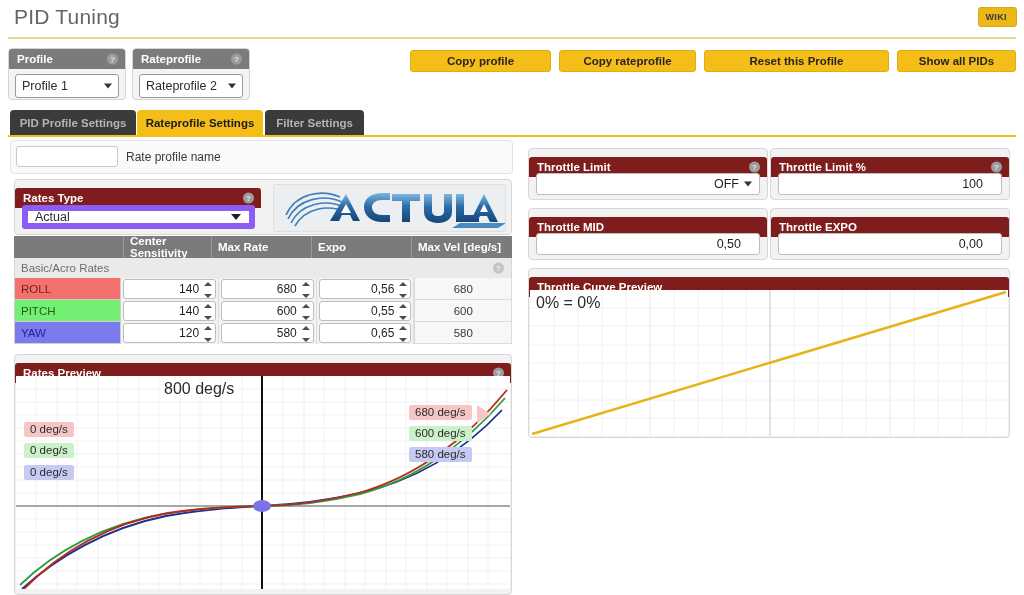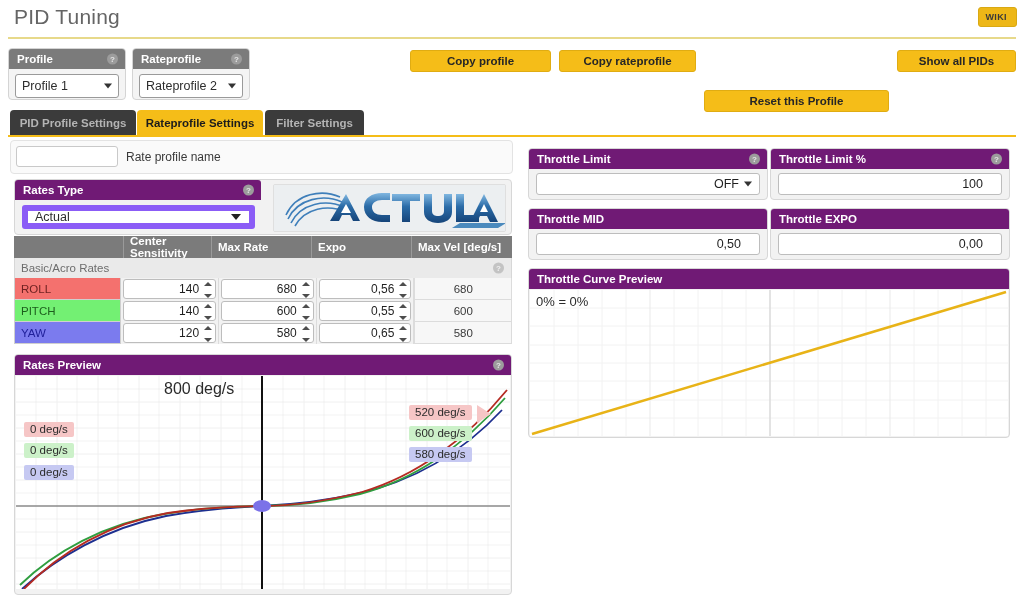--- a/index.html
+++ b/index.html
@@ -67,23 +67,24 @@
     display:flex; align-items:center; justify-content:center;
     font-size:11.5px; font-weight:bold; border-radius:4px 4px 0 0;
   }
   .tab.inactive { background:#3b3b3b; color:#b4b4b4; }
   .tab.active { background:#F5BD18; color:#1c1c1c;text-align:right; }
   .tab-rule { position:absolute; left:8px; top:135px; width:1008px; height:2px; background:#F5BD18; }
 
   
   .panel { position:absolute; background:#f2f2f2; border:1px solid #d7d7d7; border-radius:4px; }
   .panel-head {
-    background:#701a75; color:#fff; font-size:11.5px; font-weight:bold;
+    background:#7f1d1d; color:#fff; font-size:11.5px; font-weight:bold;
     height:20px; display:flex; align-items:center; padding:8px 8px; position:relative;
     border-radius:3px 3px 0 0;
+    margin-top:8px;
   }
 
   
   .rpn-input {
     position:absolute; left:16px; top:146px; width:102px; height:21px;
     background:#fff; border:1px solid #c9c9c9; border-radius:3px;
   }
   .rpn-label { position:absolute; left:126px; top:150px; font-size:12px; color:#3a3a3a; }
   .rpn-help { position:absolute; right:10px; top:151px; }
 
@@ -150,21 +151,21 @@
     display:flex; align-items:center; justify-content:flex-end; padding-right:18px;
     font-size:12.5px; color:#1f1f1f;
   }
   .tsel {
     position:absolute; left:7px; top:24px; width:224px; height:22px;
     background:#fff; border:1px solid #bdbdbd; border-radius:3px;
     display:flex; align-items:center; justify-content:flex-end; padding-right:20px;
     font-size:12.5px; color:#1f1f1f;
   }
   .tc-canvas { position:absolute; left:1px; top:21px; width:478px; height:146px; background:#fff; overflow:hidden; }
-  .tc-label { position:absolute; left:6px; top:4px; font-size:13px; color:#2b2b2b; }
+  .tc-label { position:absolute; left:6px; top:4px; font-size:16px; color:#2b2b2b; }
 </style>
 </head>
 <body>
 
 <div id="root">
 
   <div class="page-title">PID Tuning</div>
   <div class="wiki-btn">WIKI</div>
   <div class="title-rule"></div>
 
@@ -189,21 +190,21 @@
     <div class="pb-body">
       <div class="sel">
         <span>Rateprofile 2</span>
         <span class="caret"></span>
       </div>
     </div>
   </div>
 
   <div class="act-btn" style="left:410px; top:50px; width:141px;">Copy profile</div>
   <div class="act-btn" style="left:559px; top:50px; width:137px;">Copy rateprofile</div>
-  <div class="act-btn" style="left:704px; top:50px; width:185px;margin-top:40px;">Reset this Profile</div>
+  <div class="act-btn" style="left:704px; top:50px; width:185px;">Reset this Profile</div>
   <div class="act-btn" style="left:897px; top:50px; width:119px;">Show all PIDs</div>
 
   <div class="tab inactive" style="left:10px; width:126px;">PID Profile Settings</div>
   <div class="tab active" style="left:137px; width:126px;">Rateprofile Settings</div>
   <div class="tab inactive" style="left:265px; width:99px;">Filter Settings</div>
   <div class="tab-rule"></div>
 
   <div class="panel" style="left:10px; top:140px; width:503px; height:34px; background:#fafafa; border-color:#e3e3e3;">
     <span class="helpq light rpn-help">?</span>
   </div>
@@ -420,21 +421,21 @@
         <path d="M8 213 C44 176, 94 147, 152 137 C192 131, 228 130, 246 130 C268 130, 302 127, 346 116 C400 100, 450 64, 491 14" fill="none" stroke="#b52b22" stroke-width="1.8"></path>
         <ellipse cx="246" cy="130" rx="9" ry="6" fill="#7b72e8"></ellipse>
       </svg>
 
       <div class="axis-label" style="left:148px; top:4px;">800 deg/s</div>
 
       <div class="legend lg-red" style="left:8px; top:46px;">0 deg/s</div>
       <div class="legend lg-grn" style="left:8px; top:67px;">0 deg/s</div>
       <div class="legend lg-blu" style="left:8px; top:89px;">0 deg/s</div>
 
-      <div class="legend lg-red" style="left:393px; top:29px;">520 deg/s</div>
+      <div class="legend lg-red" style="left:393px; top:29px;">680 deg/s</div>
       <div class="legend lg-grn" style="left:393px; top:50px;">600 deg/s</div>
       <div class="legend lg-blu" style="left:393px; top:71px;">580 deg/s</div>
       <div style="position:absolute; left:461px; top:29px; width:0;height:0;border-top:9px solid transparent;border-bottom:9px solid transparent;border-left:14px solid #f6c6c6;"></div>
     </div>
   </div>
 
   <div class="panel" style="left:528px; top:148px; width:240px; height:52px;">
     <div class="panel-head">
       <span>Throttle Limit</span>
       <span class="helpq">?</span>

